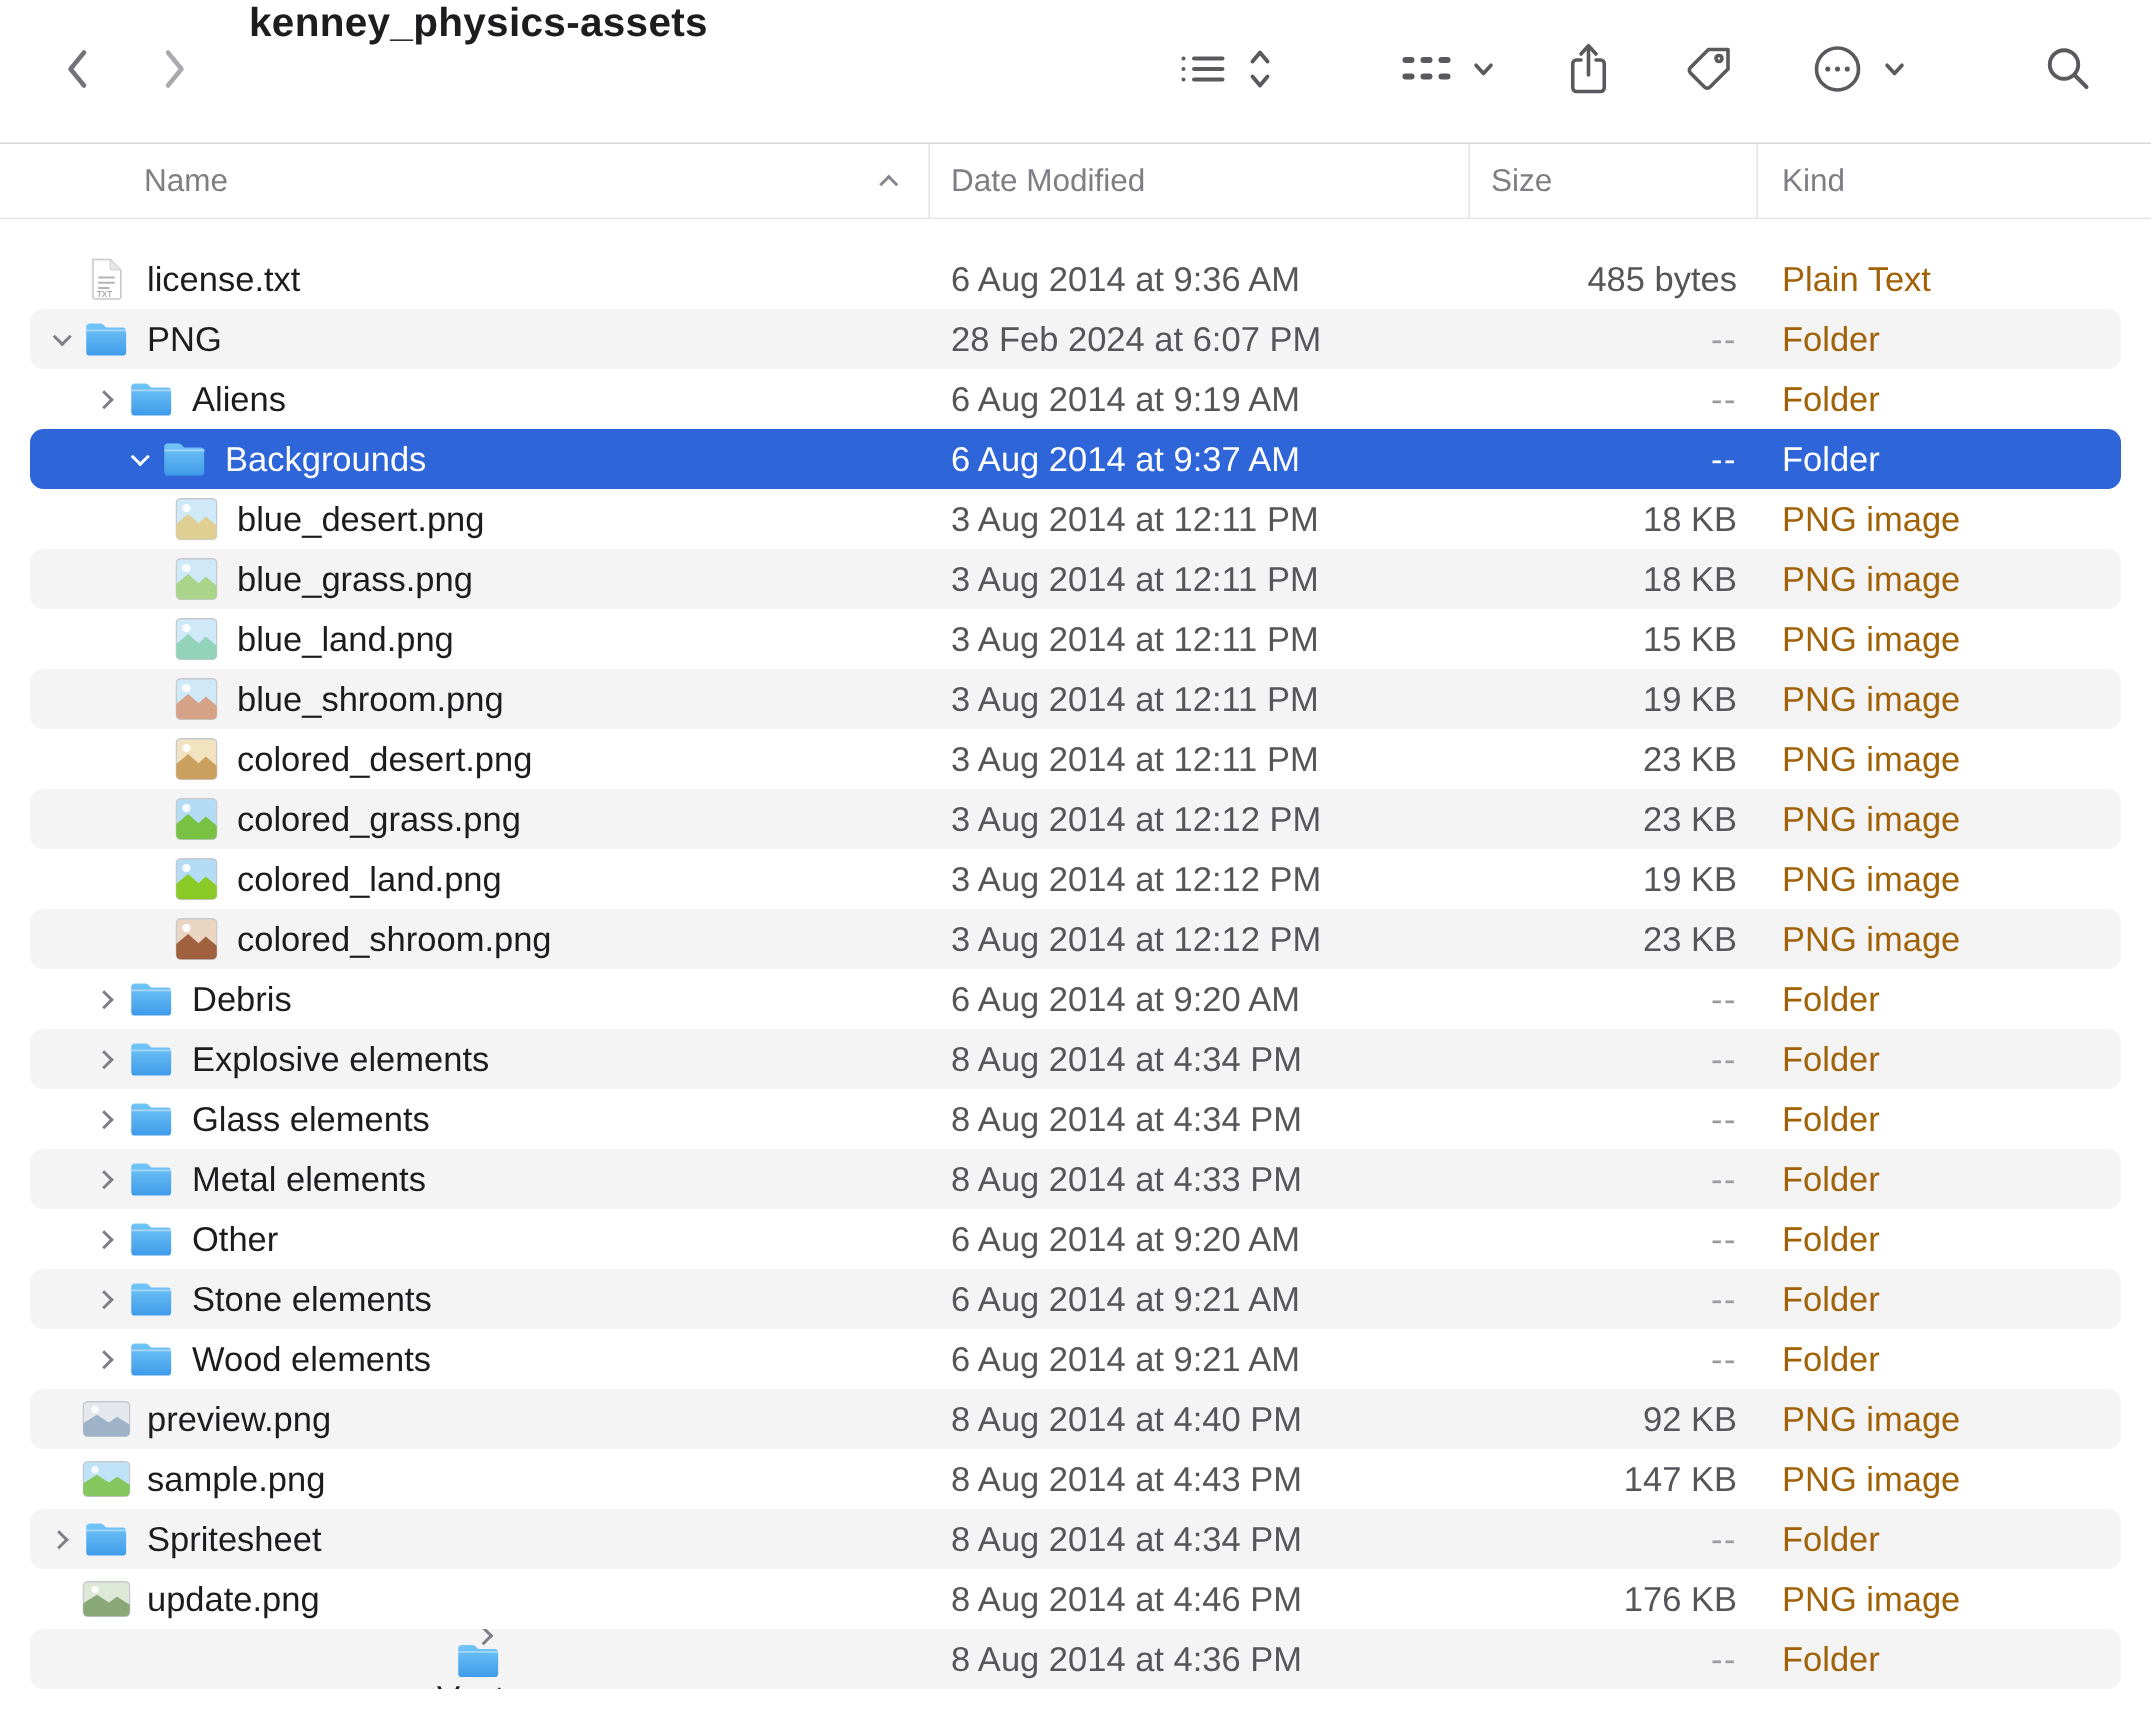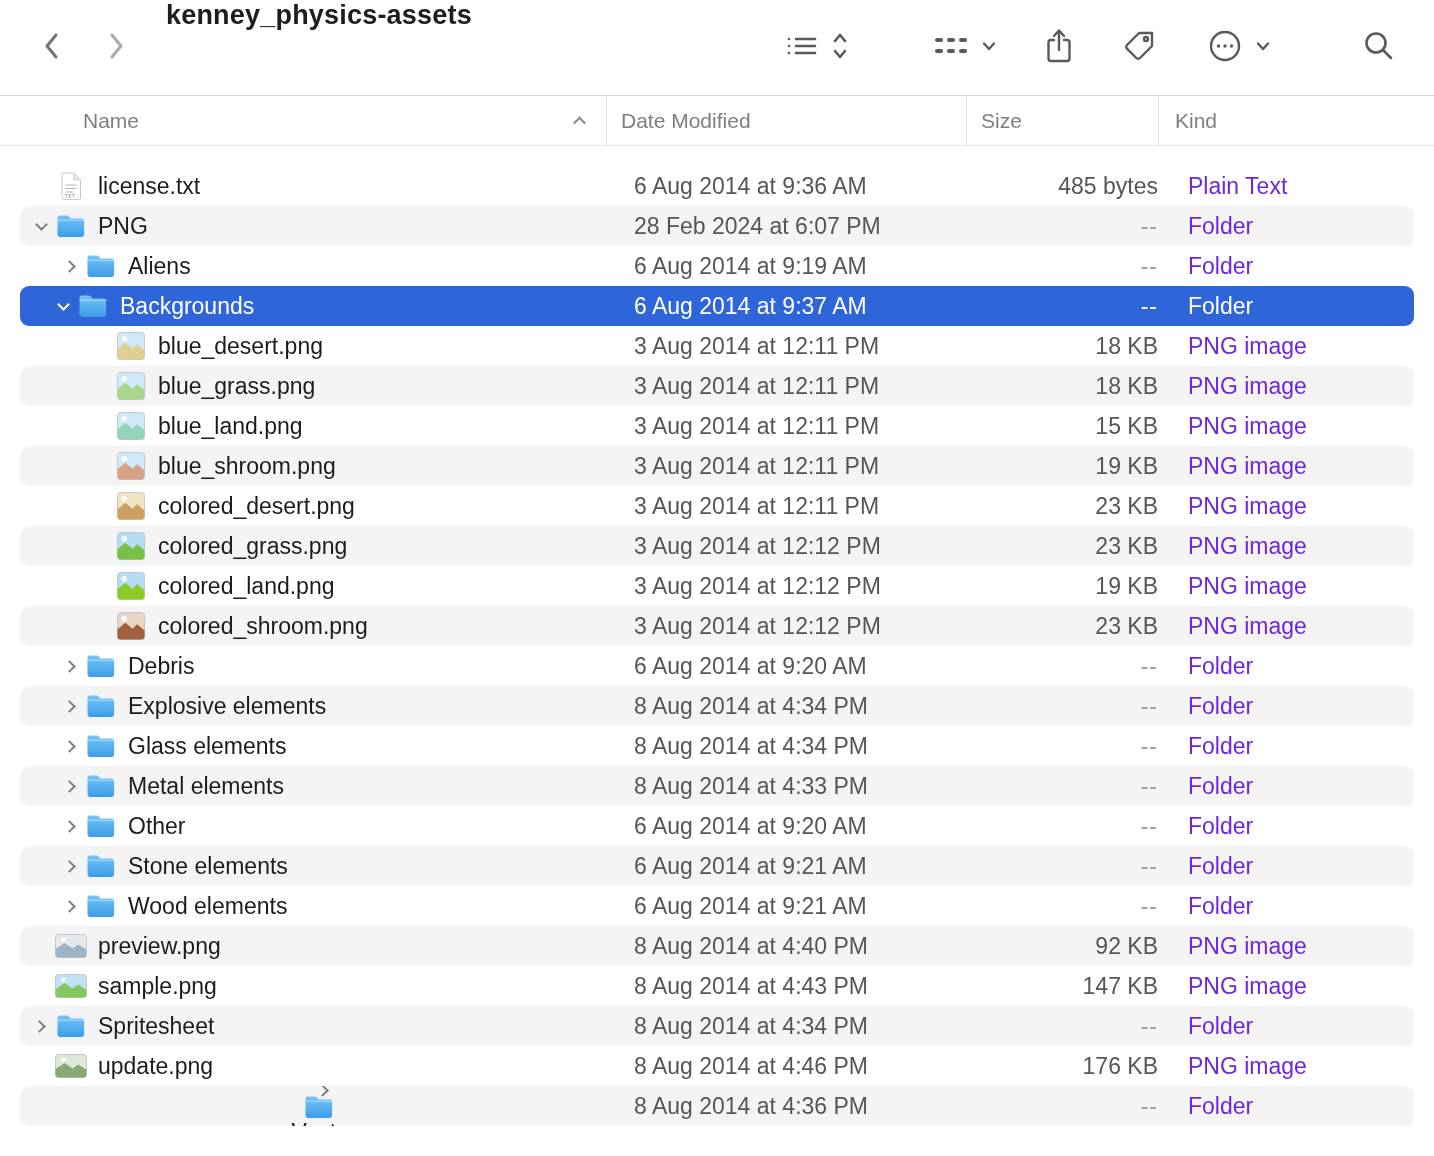--- a/index.html
+++ b/index.html
@@ -17,21 +17,21 @@
   .tools button { background:none; border:0; padding:0; display:flex; align-items:center; }
   .tb-gap-sm { margin-left:10px; }
   .btn-view { margin-left:0; }
   .btn-group { margin-left:82px; }
   .btn-share { margin-left:46px; }
   .btn-tag { margin-left:48px; }
   .btn-more { margin-left:48px; }
   .btn-search { margin-left:90px; }
 
   
-  .colheader { height:50px; display:flex; align-items:stretch; padding:0 7px;
+  .colheader { height:50px; display:flex; align-items:stretch; padding:0 20px;
     border-bottom:1px solid #e7e7e9; color:#7e7e84; font-size:21px; }
   .hcell { display:flex; align-items:center; border-right:1px solid #e4e4e6; }
   .hcell:last-child { border-right:0; }
   .h-name { width:600px; padding-left:76px; position:relative; }
   .h-date { width:360px; padding-left:14px; }
   .h-size { width:192px; padding-left:14px; }
   .h-kind { flex:1; padding-left:16px; }
   .sortchev { position:absolute; right:22px; top:50%; width:9px; height:9px;
     border-left:2px solid #86868c; border-top:2px solid #86868c;
     transform:translateY(-30%) rotate(45deg); }
@@ -39,21 +39,21 @@
   
   .rows { padding-top:20px; }
   .row { height:40px; margin:0 20px; display:flex; align-items:center;
     border-radius:9px; font-size:23px; color:#1c1c1e; }
   .row.alt { background:#f4f4f5; }
   .row.selected { background:#2e65d9; color:#fff; }
   .cell { height:100%; display:flex; align-items:center; }
   .name-cell { width:600px; white-space:nowrap; overflow:hidden; }
   .date-cell { width:360px; padding-left:14px; color:#55555a; }
   .size-cell { width:192px; justify-content:flex-end; padding-right:14px; color:#55555a; }
-  .kind-cell { flex:1; padding-left:16px; color:#6d28d9; }
+  .kind-cell { flex:1; padding-left:16px; color:#a16207; }
   .row.selected .date-cell, .row.selected .size-cell, .row.selected .kind-cell { color:#fff; }
   .size-cell.dash { color:#9a9aa0; letter-spacing:1px; }
   .row.selected .size-cell.dash { color:#fff; }
 
   .disc { width:26px; display:flex; justify-content:center; align-items:center; flex:none; }
   .chev { width:9px; height:9px; border-right:2.4px solid #7e7e85; border-bottom:2.4px solid #7e7e85; display:block; }
   .chev.right { transform:rotate(-45deg); margin-left:-3px; }
   .chev.down  { transform:rotate(45deg); margin-top:-3px; }
   .selected .chev { border-color:#fff; }
   .ficon { width:34px; display:flex; justify-content:center; align-items:center; flex:none; margin-right:10px; }
@@ -240,21 +240,21 @@
             </svg>
           </span>
       <span>Aliens</span>
     </div>
     <div class="cell date-cell">6 Aug 2014 at 9:19 AM</div>
     <div class="cell size-cell dash">--</div>
     <div class="cell kind-cell">Folder</div>
   </div>
 
   <div class="row alt selected">
-    <div class="cell name-cell" style="padding-left: 30px;">
+    <div class="cell name-cell" style="padding-left: 60px;">
       <span class="disc">
             <span class="chev down"></span>
           </span>
       <span class="ficon">
             <svg width="30" height="24" viewBox="0 0 30 24">
               <path d="M1.5 4 a2.4 2.4 0 0 1 2.4 -2.4 h7 c.7 0 1.4 .3 1.9 .8 l1.9 2 h11 a2.4 2.4 0 0 1 2.4 2.4 v13.8 a2.4 2.4 0 0 1 -2.4 2.4 H3.9 a2.4 2.4 0 0 1 -2.4 -2.4 Z" fill="url(#folderGrad)"></path>
               <rect x="1.5" y="5.6" width="27.1" height="1.3" fill="rgba(255,255,255,.38)"></rect>
             </svg>
           </span>
       <span>Backgrounds</span>

